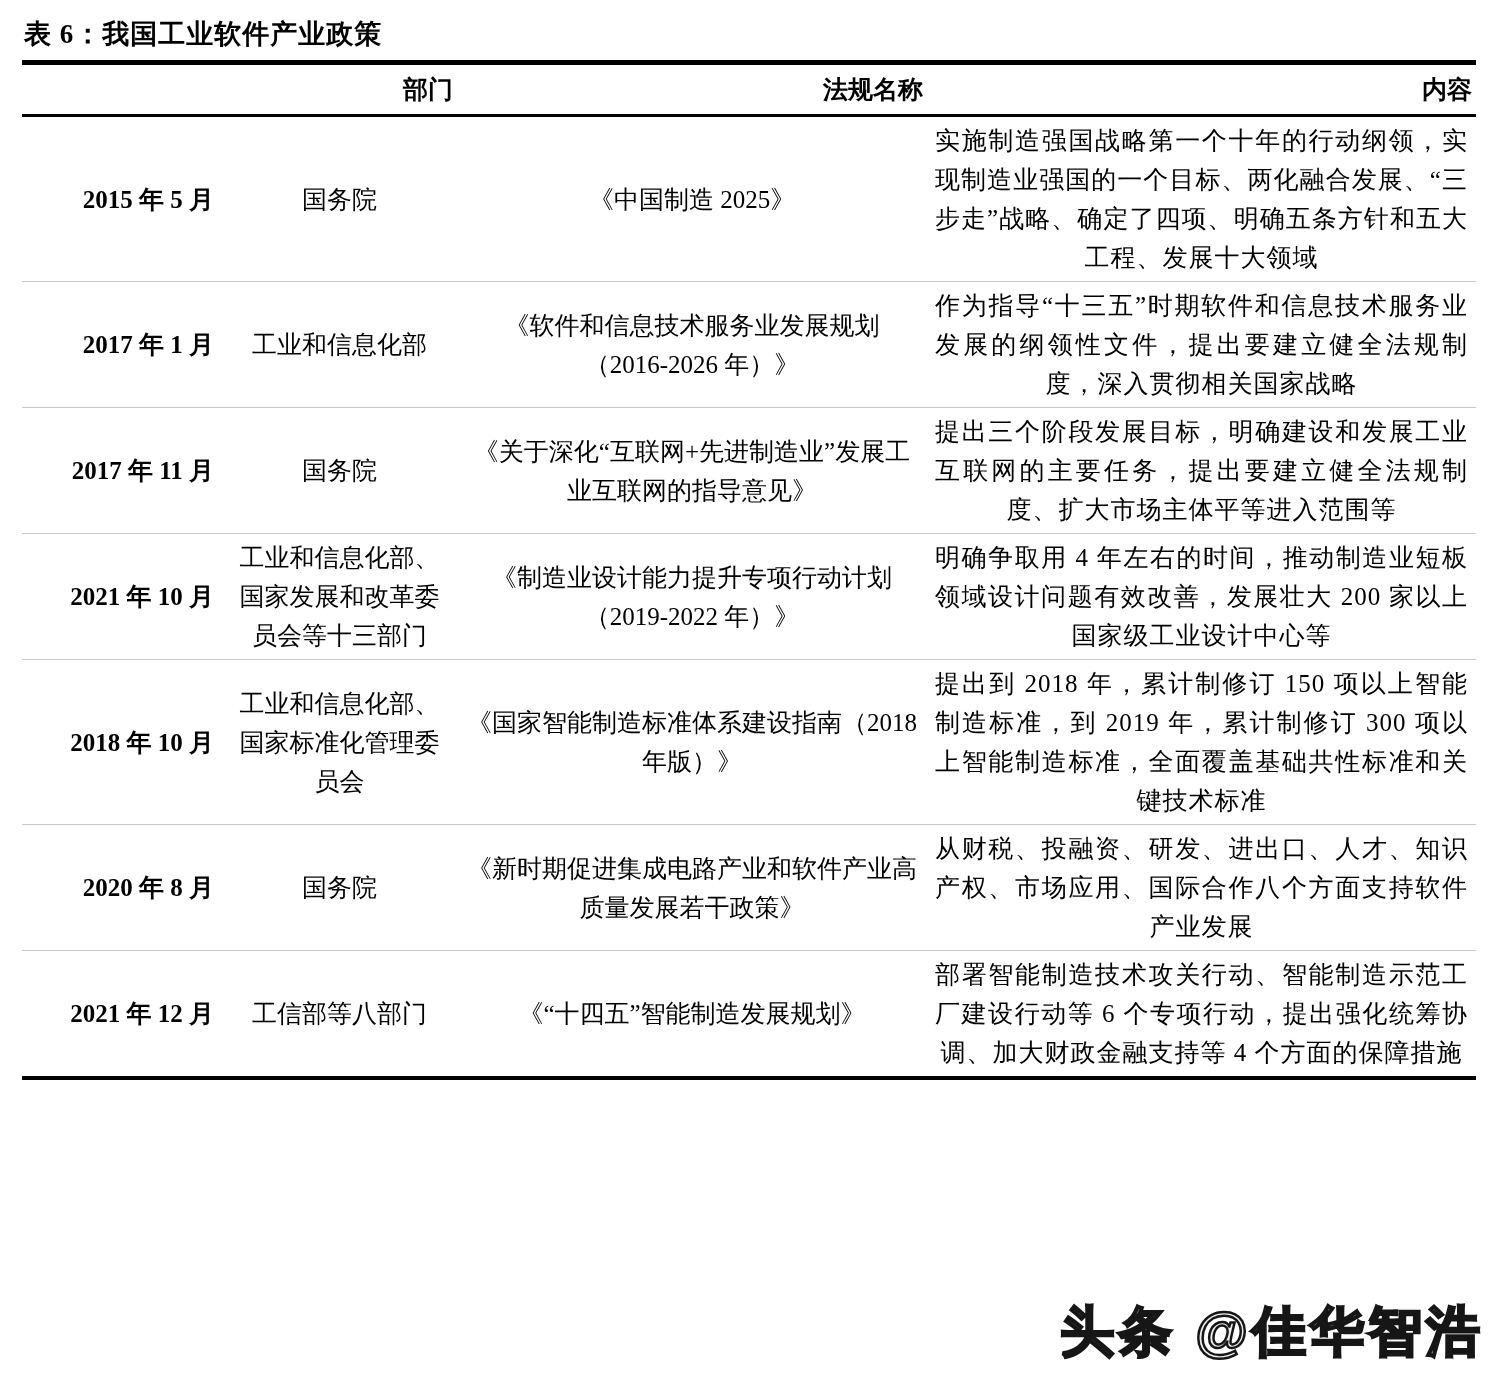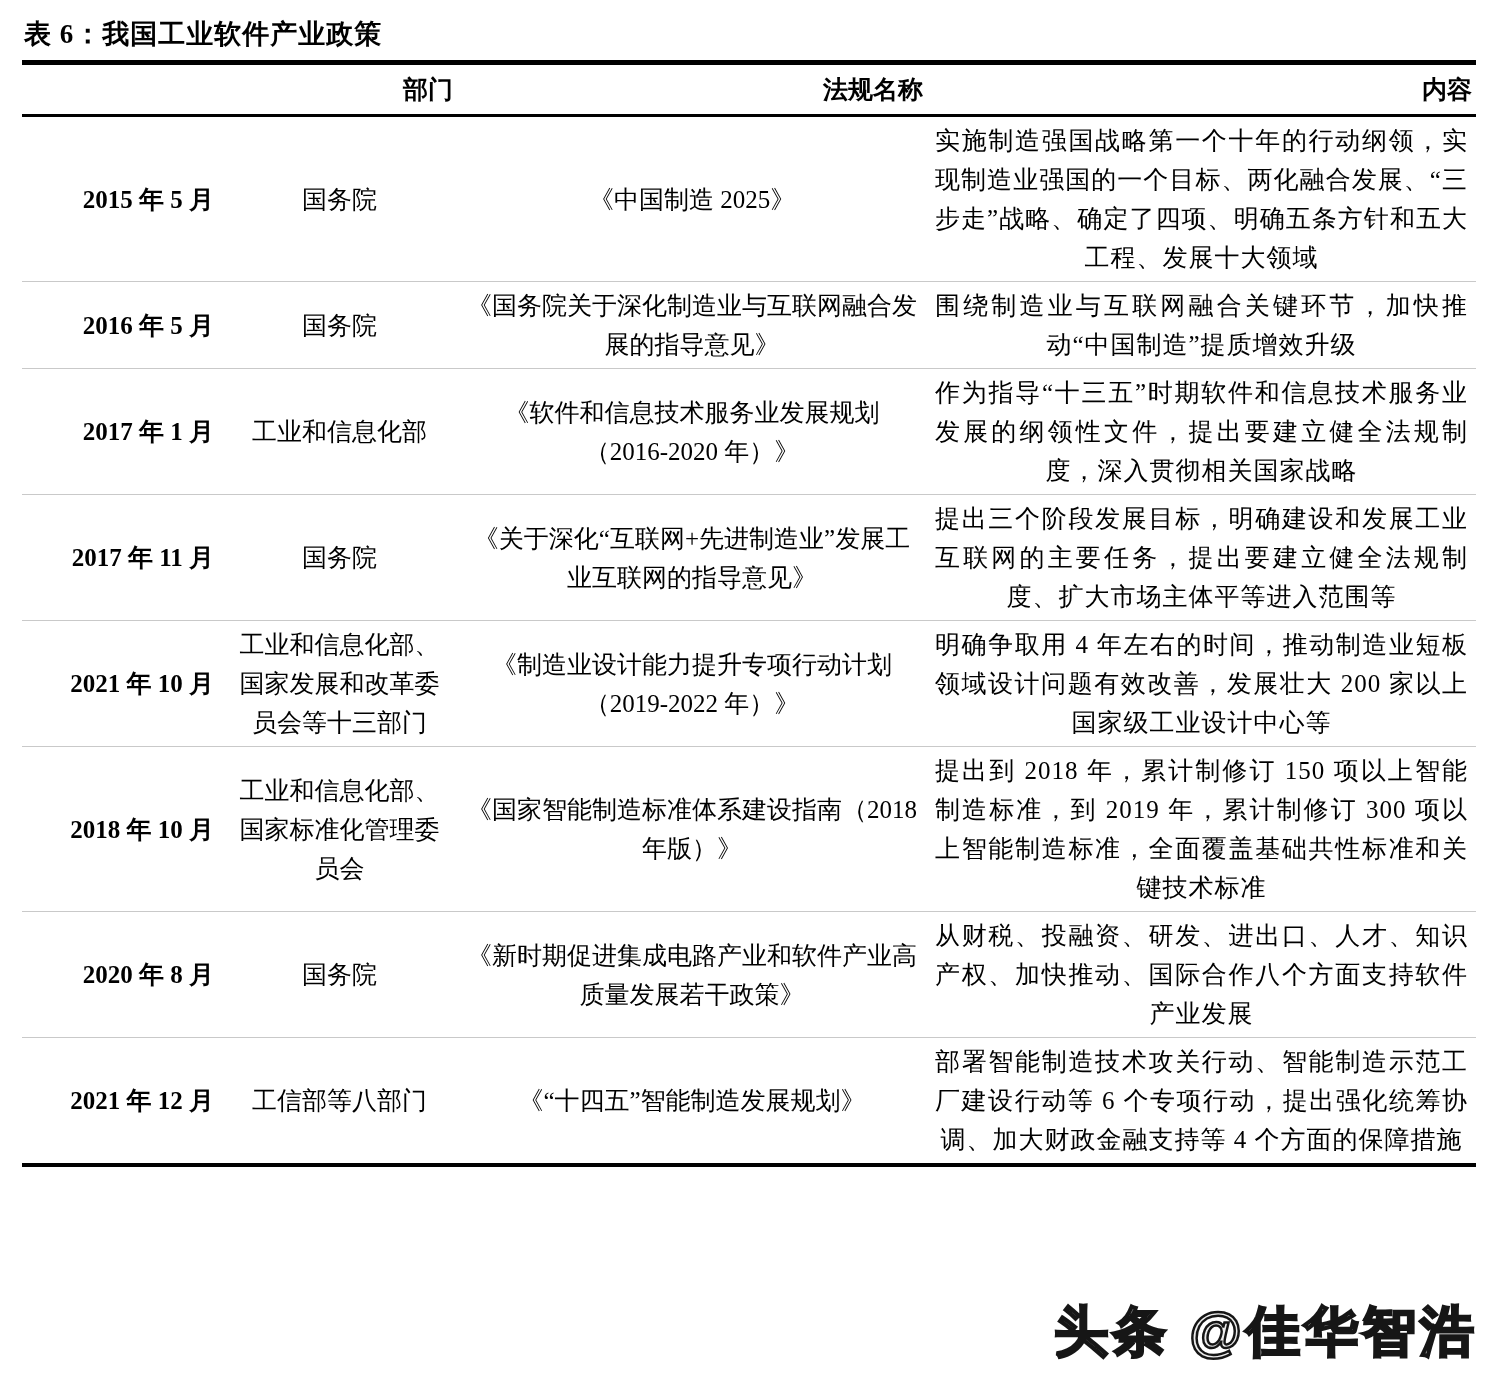--- a/index.html
+++ b/index.html
@@ -71,21 +71,21 @@
     text-align: center;
     font-family: Liberation Serif, serif;
   }
   td.content {
     text-align: justify;
     text-align-last: center;
     letter-spacing: 1px;
   }
   .watermark {
     position: absolute;
-    right: 20px;
+    right: 14px;
     bottom: 24px;
     font-family: "Liberation Sans", sans-serif;
     font-size: 54px;
     font-weight: bold;
     letter-spacing: 4px;
     color: rgba(255, 255, 255, 0.92);
     -webkit-text-stroke: 2.5px #161616;
     text-shadow: 0 0 1px #161616;
     white-space: nowrap;
     pointer-events: none;
@@ -115,29 +115,23 @@
       </tr>
     </thead>
     <tbody>
       <tr>
         <td class="date">2015 年 5 月</td>
         <td class="dept">国务院</td>
         <td class="law">《中国制造 2025》</td>
         <td class="content">实施制造强国战略第一个十年的行动纲领，实现制造业强国的一个目标、两化融合发展、“三步走”战略、确定了四项、明确五条方针和五大工程、发展十大领域</td>
       </tr>
       <tr>
-        <td class="date">2016 年 5 月</td>
-        <td class="dept">国务院</td>
-        <td class="law">《国务院关于深化制造业与互联网融合发展的指导意见》</td>
-        <td class="content">围绕制造业与互联网融合关键环节，加快推动“中国制造”提质增效升级</td>
-      </tr>
-      <tr>
         <td class="date">2017 年 1 月</td>
         <td class="dept">工业和信息化部</td>
-        <td class="law">《软件和信息技术服务业发展规划（2016-2020 年）》</td>
+        <td class="law">《软件和信息技术服务业发展规划（2016-2026 年）》</td>
         <td class="content">作为指导“十三五”时期软件和信息技术服务业发展的纲领性文件，提出要建立健全法规制度，深入贯彻相关国家战略</td>
       </tr>
       <tr>
         <td class="date">2017 年 11 月</td>
         <td class="dept">国务院</td>
         <td class="law">《关于深化“互联网+先进制造业”发展工业互联网的指导意见》</td>
         <td class="content">提出三个阶段发展目标，明确建设和发展工业互联网的主要任务，提出要建立健全法规制度、扩大市场主体平等进入范围等</td>
       </tr>
       <tr>
         <td class="date">2021 年 10 月</td>
@@ -148,21 +142,21 @@
       <tr>
         <td class="date">2018 年 10 月</td>
         <td class="dept">工业和信息化部、国家标准化管理委员会</td>
         <td class="law">《国家智能制造标准体系建设指南（2018 年版）》</td>
         <td class="content">提出到 2018 年，累计制修订 150 项以上智能制造标准，到 2019 年，累计制修订 300 项以上智能制造标准，全面覆盖基础共性标准和关键技术标准</td>
       </tr>
       <tr>
         <td class="date">2020 年 8 月</td>
         <td class="dept">国务院</td>
         <td class="law">《新时期促进集成电路产业和软件产业高质量发展若干政策》</td>
-        <td class="content">从财税、投融资、研发、进出口、人才、知识产权、加快推动、国际合作八个方面支持软件产业发展</td>
+        <td class="content">从财税、投融资、研发、进出口、人才、知识产权、市场应用、国际合作八个方面支持软件产业发展</td>
       </tr>
       <tr>
         <td class="date">2021 年 12 月</td>
         <td class="dept">工信部等八部门</td>
         <td class="law">《“十四五”智能制造发展规划》</td>
         <td class="content">部署智能制造技术攻关行动、智能制造示范工厂建设行动等 6 个专项行动，提出强化统筹协调、加大财政金融支持等 4 个方面的保障措施</td>
       </tr>
     </tbody>
   </table>
 

